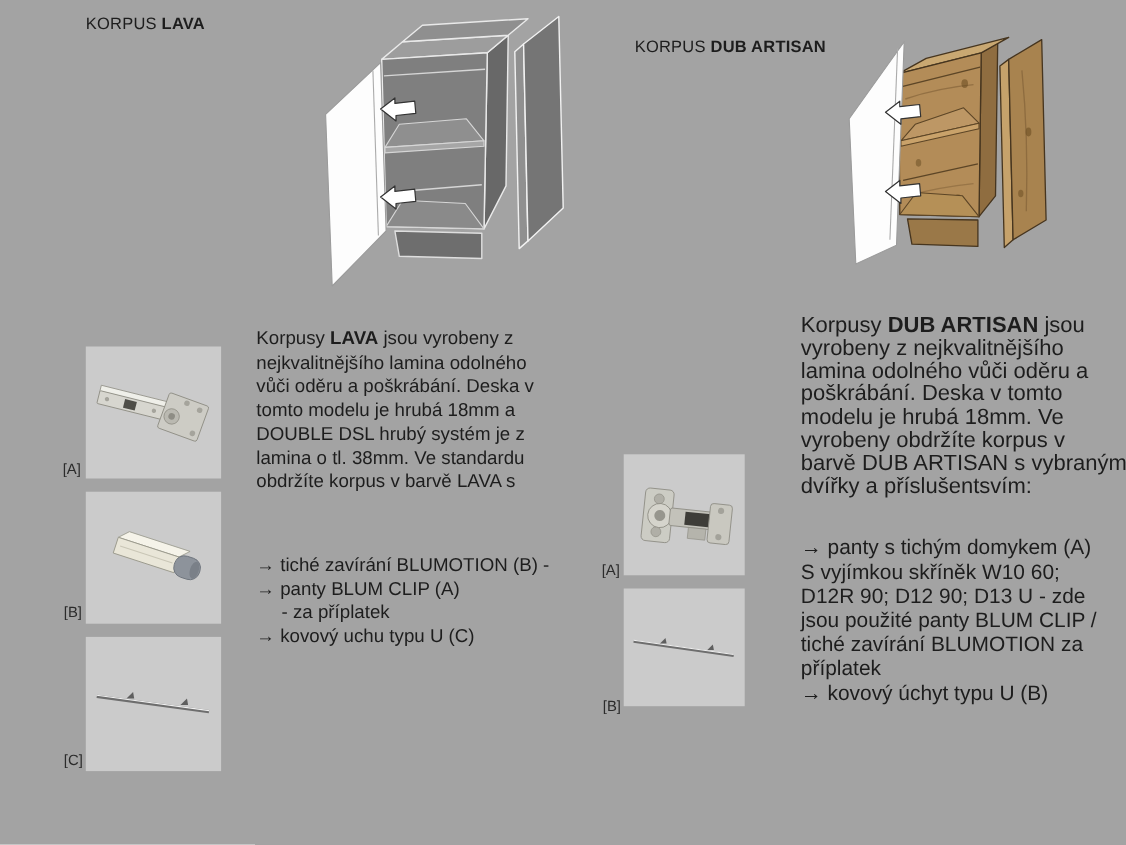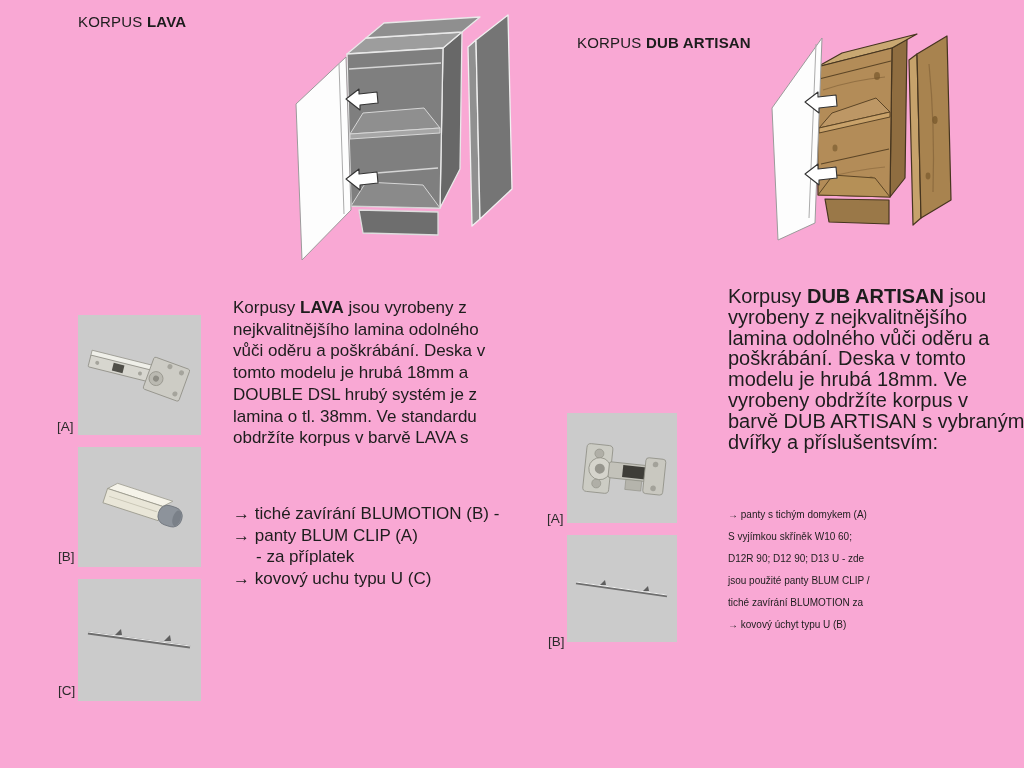--- a/index.html
+++ b/index.html
@@ -1,25 +1,25 @@
 <!DOCTYPE html>
 <html lang="cs"><head>
 <meta charset="utf-8">
 <style>
   html,body{margin:0;padding:0;background:#fff;}
-  .page{position:relative;width:1024px;height:768px;background:#f9a8d4;overflow:hidden;
+  .page{position:relative;width:1024px;height:768px;background:#a3a3a3;overflow:hidden;
         font-family:"Liberation Sans",sans-serif;color:#1d1d1d;}
   .abs{position:absolute;}
   .title{font-size:15px;white-space:nowrap;letter-spacing:.2px;}
   .title b{font-weight:bold;}
   .para{font-size:17px;line-height:21.7px;white-space:nowrap;}
   .para b{font-weight:bold;}
   .para-r{font-size:20px;line-height:20.8px;}
   .bullets{font-size:17px;line-height:21.7px;white-space:nowrap;}
-  .bullets-r{font-size:10px;line-height:22px;margin-top:16px;}
+  .bullets-r{font-size:19px;line-height:22px;}
   .indent{padding-left:23px;}
   .photo{background:#cbcbcb;}
   .lab{font-size:13.5px;color:#2b2b2b;white-space:nowrap;}
   svg{display:block;}
 </style>
 </head>
 <body>
 
 <div class="page">
 
@@ -194,16 +194,17 @@
     <div>barvě DUB ARTISAN s vybranými</div>
     <div>dvířky a příslušentsvím:</div>
   </div>
 
   <div class="abs bullets bullets-r" style="left:728px;top:488px">
     <div>→ panty s tichým domykem (A)</div>
     <div>S vyjímkou skříněk W10 60;</div>
     <div>D12R 90; D12 90; D13 U - zde</div>
     <div>jsou použité panty BLUM CLIP /</div>
     <div>tiché zavírání BLUMOTION za</div>
+    <div>příplatek</div>
     <div>→ kovový úchyt typu U (B)</div>
   </div>
 
 </div>
 
 </body></html>

